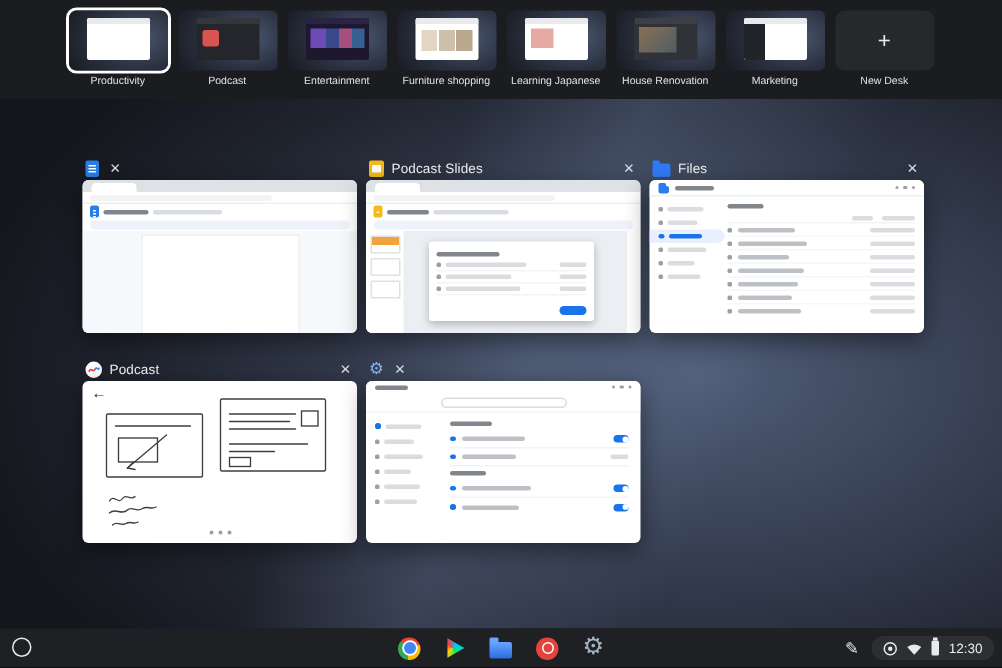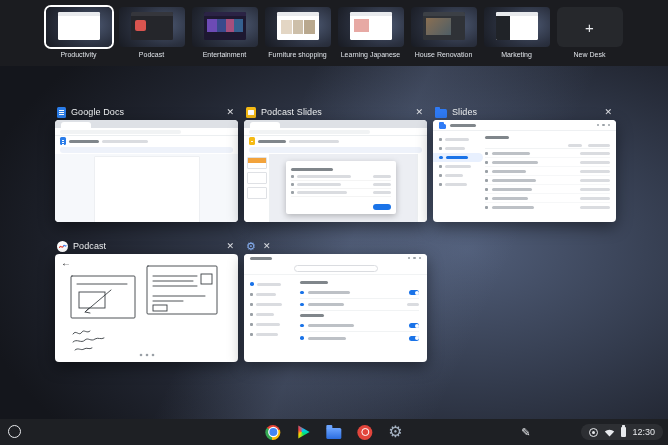--- a/index.html
+++ b/index.html
@@ -127,21 +127,21 @@
   .play-icon{width:14px;height:14px;cursor:pointer;clip-path:polygon(14% 4%,95% 50%,14% 96%);
     background:conic-gradient(from 45deg at 38% 50%,#00c4ff,#00e76a,#ffd500,#ff3a44,#00c4ff);}
   .folder-shelf{width:15px;height:11px;border-radius:1.5px;position:relative;margin-top:2px;cursor:pointer;
     background:linear-gradient(180deg,#6ba4ff,#2b6de0);}
   .folder-shelf::before{content:"";position:absolute;left:0;top:-2.5px;width:6px;height:3.5px;border-radius:1px 1px 0 0;background:#6ba4ff;}
   .red-app{width:15px;height:15px;border-radius:50%;background:#e2453c;position:relative;cursor:pointer;}
   .red-app::after{content:"";position:absolute;inset:3.5px;border:1.8px solid #fff;border-radius:50%;}
   .shelf-gear{font-size:16px;line-height:16px;color:#a6b3c3;cursor:pointer;}
   .shelf-right{position:absolute;right:5px;top:0;height:26px;display:flex;align-items:center;gap:9px;}
   .stylus{font-size:11px;color:#e8eaed;cursor:pointer;}
-  .tray{display:flex;align-items:center;gap:6px;padding:3px 8px;border-radius:11px;background:rgba(255,255,255,.07);cursor:pointer;margin-left:42px;}
+  .tray{display:flex;align-items:center;gap:6px;padding:3px 8px;border-radius:11px;background:rgba(255,255,255,.07);cursor:pointer;}
   .ring-icon{width:9px;height:9px;border:1.4px solid #e8eaed;border-radius:50%;position:relative;}
   .ring-icon::after{content:"";position:absolute;inset:2px;border-radius:50%;background:#e8eaed;}
   .battery{width:5px;height:10px;background:#e8eaed;border-radius:1px;position:relative;}
   .battery::before{content:"";position:absolute;top:-2px;left:1px;right:1px;height:1.5px;background:#e8eaed;border-radius:.5px;}
   .clock{font-size:9px;color:#e8eaed;}
 </style>
 </head>
 <body>
 
 <div class="screen">
@@ -215,21 +215,20 @@
       </div>
       <div class="desk-label">New Desk</div>
     </div>
   </div>
 
   <div class="wallpaper">
 
     <div class="win-card" style="left:55px;top:38px;width:183px;">
       <div class="win-header">
         <span class="ic ic-docs" style="background: rgb(43, 125, 233);"></span>
-        <span class="win-title">Google Docs</span>
         <span class="win-close">✕</span>
       </div>
       <div class="win-thumb thumb-lg">
         <div class="t-tabstrip">
             <div class="t-tab"></div>
           </div>
         <div class="t-urlbar">
             <div class="t-urlpill"></div>
           </div>
         <div class="app-head">
@@ -297,21 +296,21 @@
             </div>
           </div>
           <div class="notes-strip"></div>
         </div>
       </div>
     </div>
 
     <div class="win-card" style="left:433px;top:38px;width:183px;">
       <div class="win-header">
         <span class="ic ic-folder" style="background: rgb(47, 123, 246);"></span>
-        <span class="win-title">Slides</span>
+        <span class="win-title">Files</span>
         <span class="win-close">✕</span>
       </div>
       <div class="win-thumb thumb-lg">
         <div class="files-head">
           <span class="ic ic-folder" style="width: 7px; height: 5px; background: rgb(47, 123, 246);"></span>
           <span class="b dk" style="width:26px;"></span>
           <span class="dots">
               <i></i>
               <i></i>
               <i></i>

